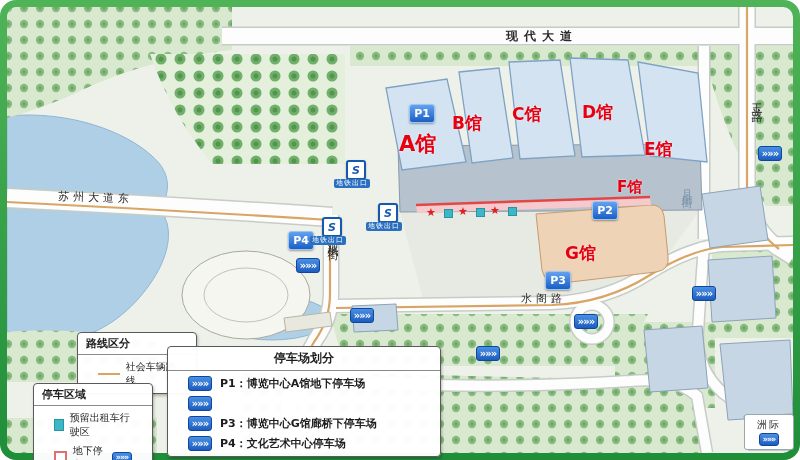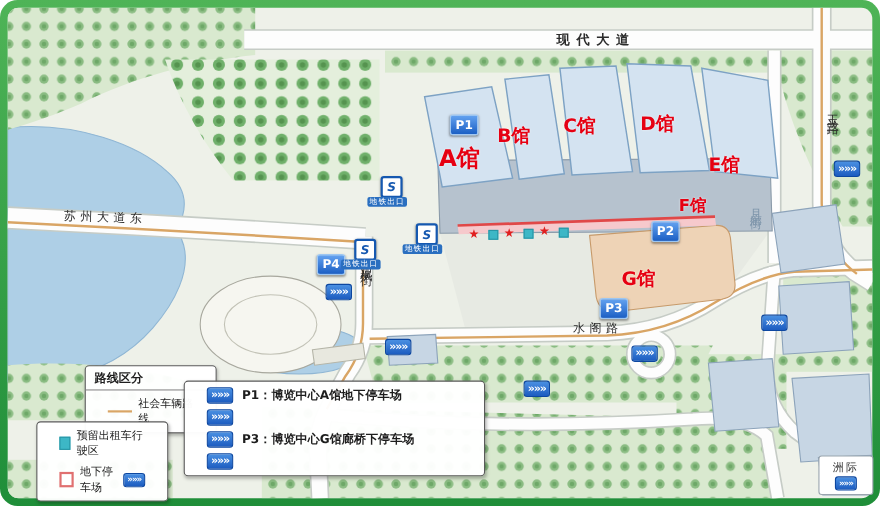--- a/index.html
+++ b/index.html
@@ -197,45 +197,48 @@
     <div class="hd">路线区分</div>
     <div class="rows">
       <div class="lrow">
         <span class="route-swatch"></span>
         <span>社会车辆路线</span>
       </div>
     </div>
   </div>
 
   <div class="legend" style="left:33px;top:383px;width:118px;">
+    <div class="hd">停车区域</div>
     <div class="rows">
       <div class="lrow">
         <span class="teal-swatch"></span>
         <span>预留出租车行驶区</span>
       </div>
       <div class="lrow">
         <span class="ug-swatch"></span>
         <span>地下停车场</span>
         <span class="chev inline sm">»»»</span>
       </div>
     </div>
   </div>
 
   <div class="legend legend3" style="left:167px;top:346px;">
+    <div class="hd">停车场划分</div>
     <div class="rows">
       <div class="lrow">
         <span class="chev inline">»»»</span>
         <span>P1：博览中心A馆地下停车场</span>
       </div>
       <div class="lrow">
         <span class="chev inline">»»»</span>
       </div>
       <div class="lrow">
         <span class="chev inline">»»»</span>
         <span>P3：博览中心G馆廊桥下停车场</span>
       </div>
       <div class="lrow">
         <span class="chev inline">»»»</span>
+        <span>P4：文化艺术中心停车场</span>
       </div>
     </div>
   </div>
 
 </div>
 
 </body></html>

